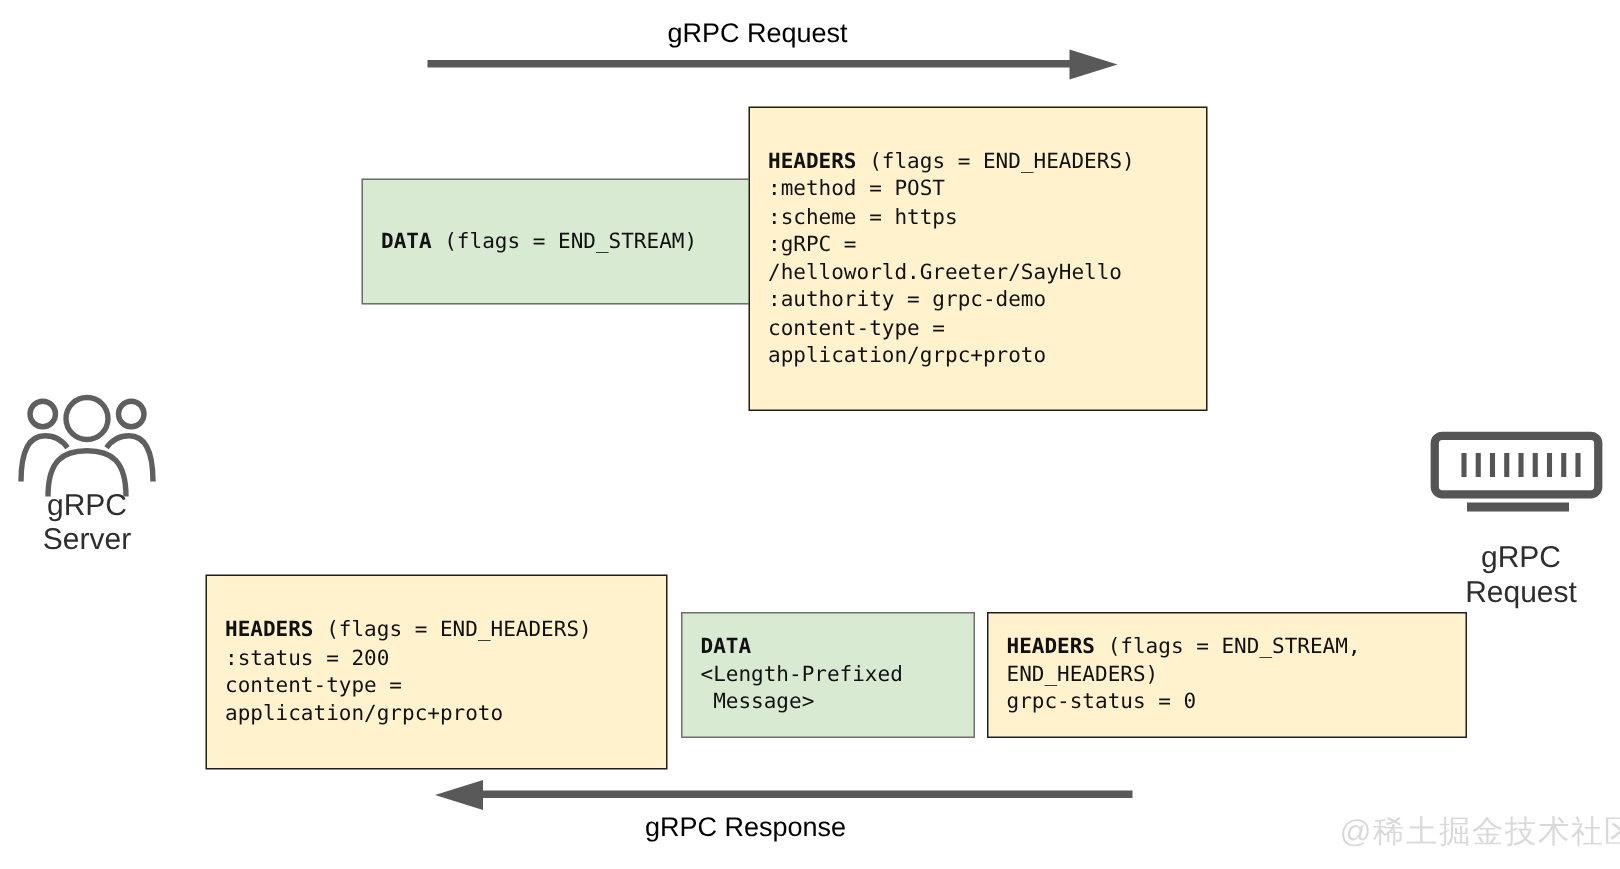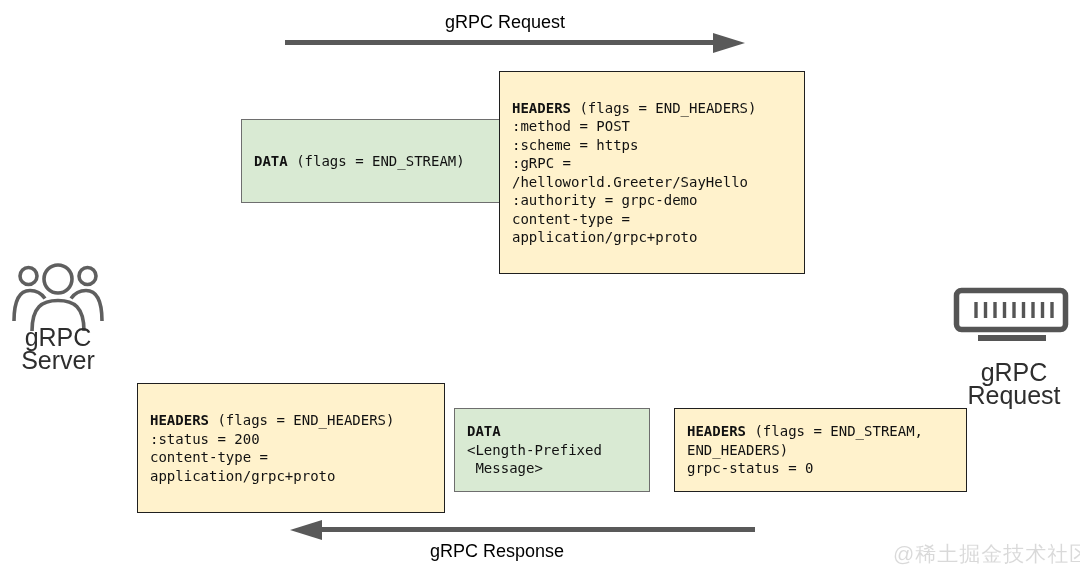--- a/index.html
+++ b/index.html
@@ -53,21 +53,21 @@
     position: absolute;
     transform: translateX(-50%);
     font-size: 18px;
     color: #000000;
     white-space: nowrap;
   }
   .endpoint-label {
     position: absolute;
     transform: translateX(-50%);
     text-align: center;
-    font-size: 25px;
+    font-size: 20px;
     line-height: 23px;
     color: #2e2e2e;
     white-space: pre-line;
   }
   .endpoint-icon { position: absolute; }
   #watermark {
     position: absolute;
     left: 893px;
     top: 540px;
     font-size: 21px;
@@ -143,21 +143,21 @@
   </div>
 
   <div class="frame green" style="left:454px; top:408px; width:196px; height:84px;">
     <div class="frame-text">
       <div class="line"><span class="kw">DATA</span><span></span></div>
       <div class="line">&lt;Length-Prefixed</div>
       <div class="line"> Message&gt;</div>
     </div>
   </div>
 
-  <div class="frame yellow" style="left:658px; top:408px; width:293px; height:84px;margin-left:16px;">
+  <div class="frame yellow" style="left:658px; top:408px; width:320px; height:84px;">
     <div class="frame-text">
       <div class="line"><span class="kw">HEADERS</span><span> (flags = END_STREAM,</span></div>
       <div class="line">END_HEADERS)</div>
       <div class="line">grpc-status = 0</div>
     </div>
   </div>
 
   <div class="arrow-shaft" style="left:322px; top:527px; width:433px;"></div>
   <div class="arrow-head-left" style="left:290px; top:520px;"></div>
   <div class="flow-label" style="left:497px; top:541px;">gRPC Response</div>

